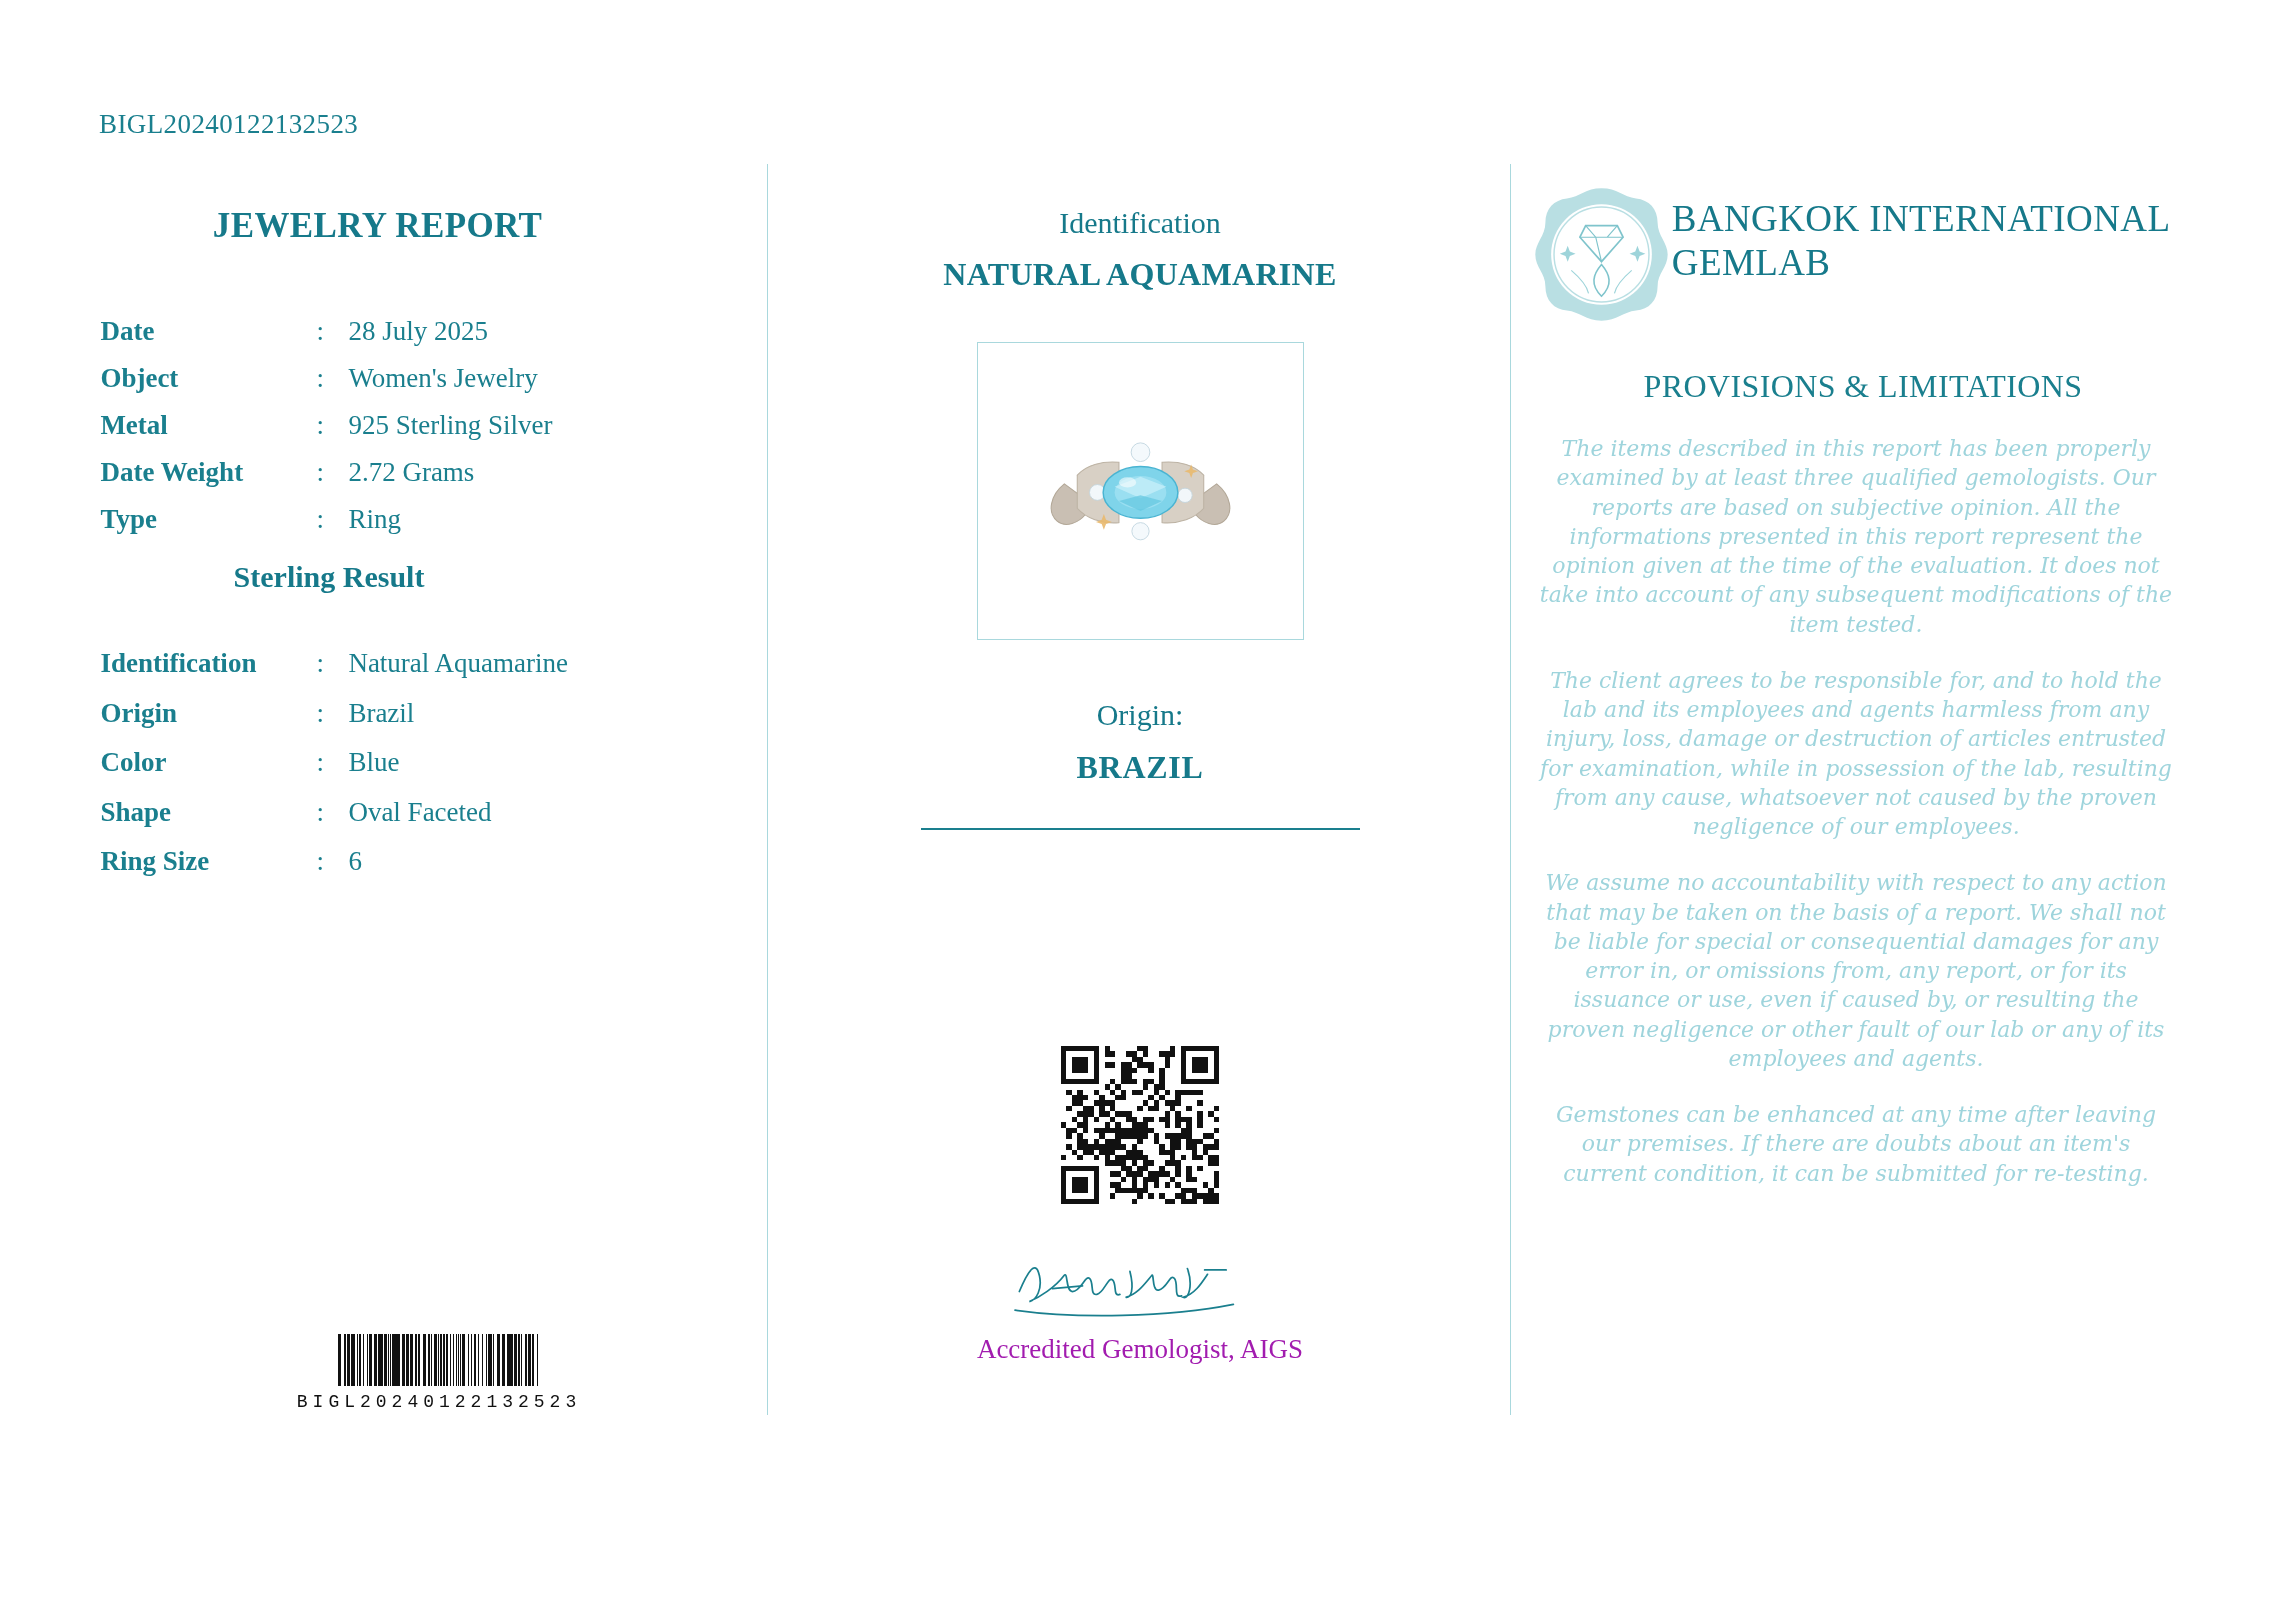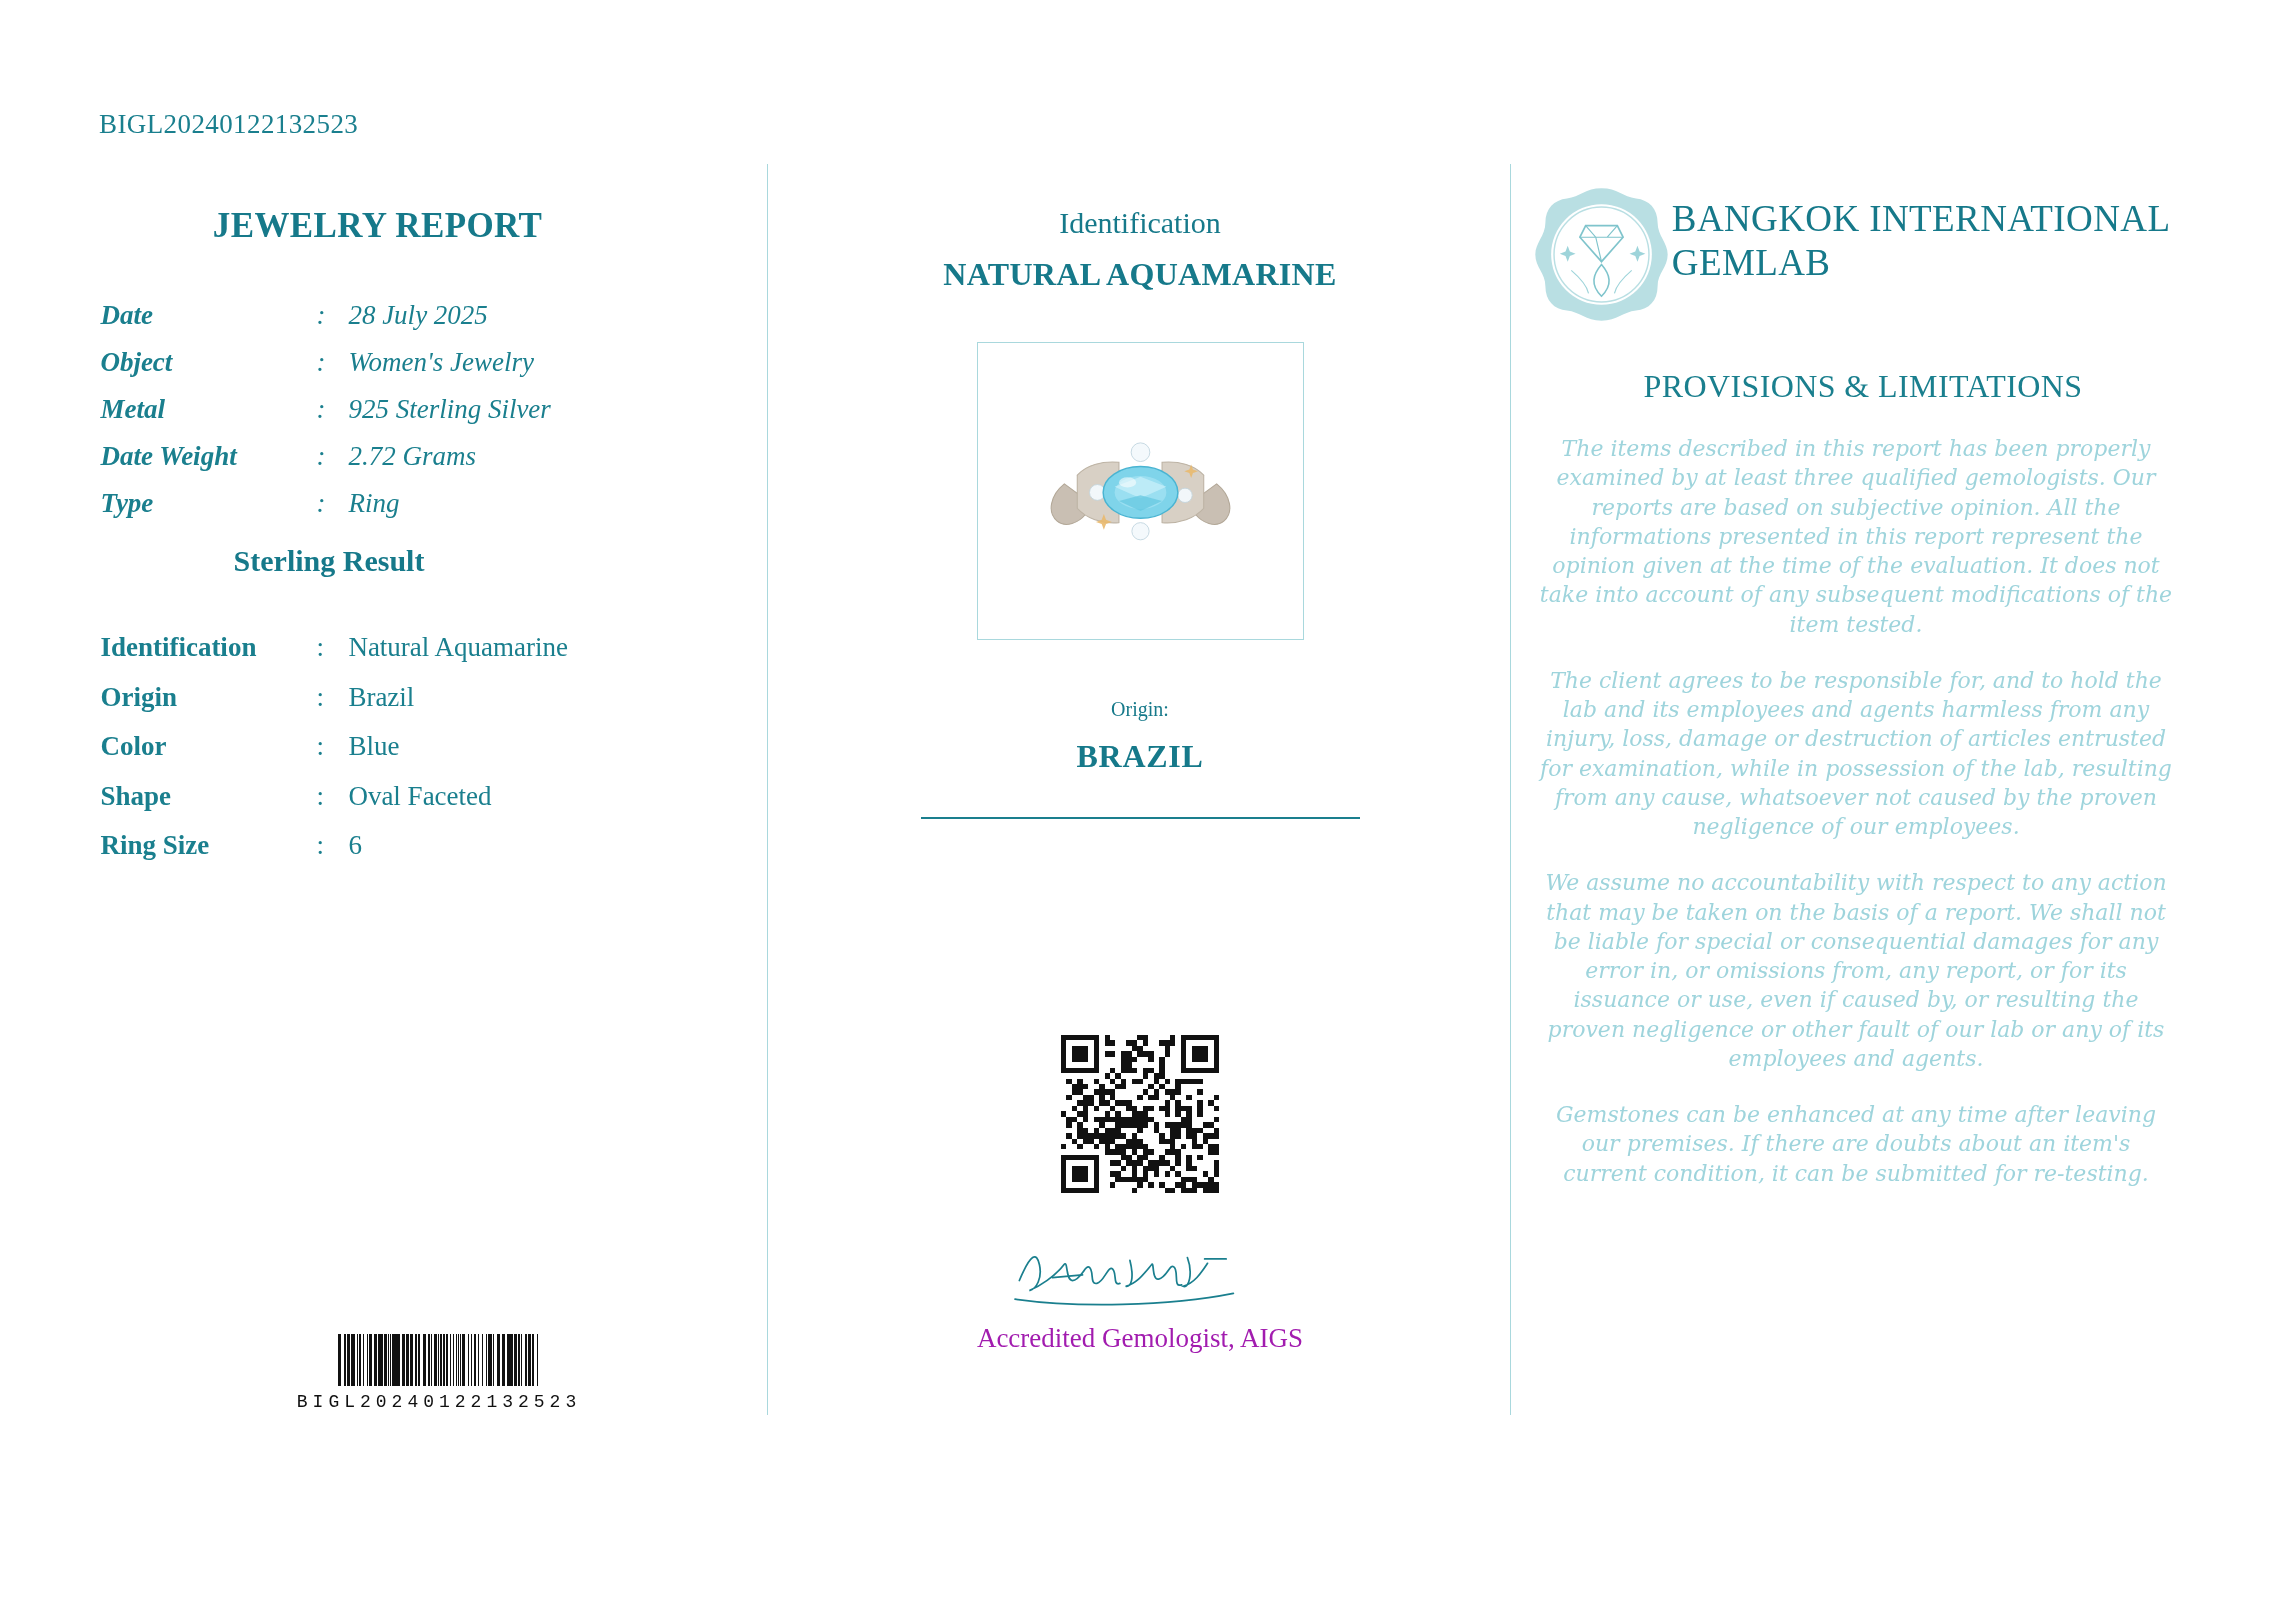--- a/index.html
+++ b/index.html
@@ -50,24 +50,23 @@
   .jewelry-title {
     text-align: center;
     font-weight: bold;
     font-size: 35px;
     letter-spacing: 0.4px;
     margin: 42px 0 0 0;
     color: #16798a;
     padding-right: 86px;
   }
   .kv-table {
-    margin-top: 47px;
+    margin-top: 63px;
     border-collapse: collapse;
     width: 100%;
-    font-style: italic;
   }
   .kv-table td {
     font-size: 27px;
     padding: 7.2px 0 8px 0;
     vertical-align: top;
     line-height: 1.18;
   }
   .kv-table td.k {
     font-weight: bold;
     width: 216px;
@@ -147,21 +146,21 @@
   .photo-frame {
     margin: 49px auto 0 auto;
     width: 325px;
     height: 296px;
     border: 1.4px solid #a9d8dd;
     position: relative;
     background: #fff;
   }
   .origin-label {
     text-align: center;
-    font-size: 20px;
+    font-size: 30px;
     margin-top: 58px;
     color: #16798a;
   }
   .origin-value {
     text-align: center;
     font-size: 32px;
     font-weight: bold;
     margin-top: 17.3px;
     letter-spacing: 0.7px;
     color: #16798a;

